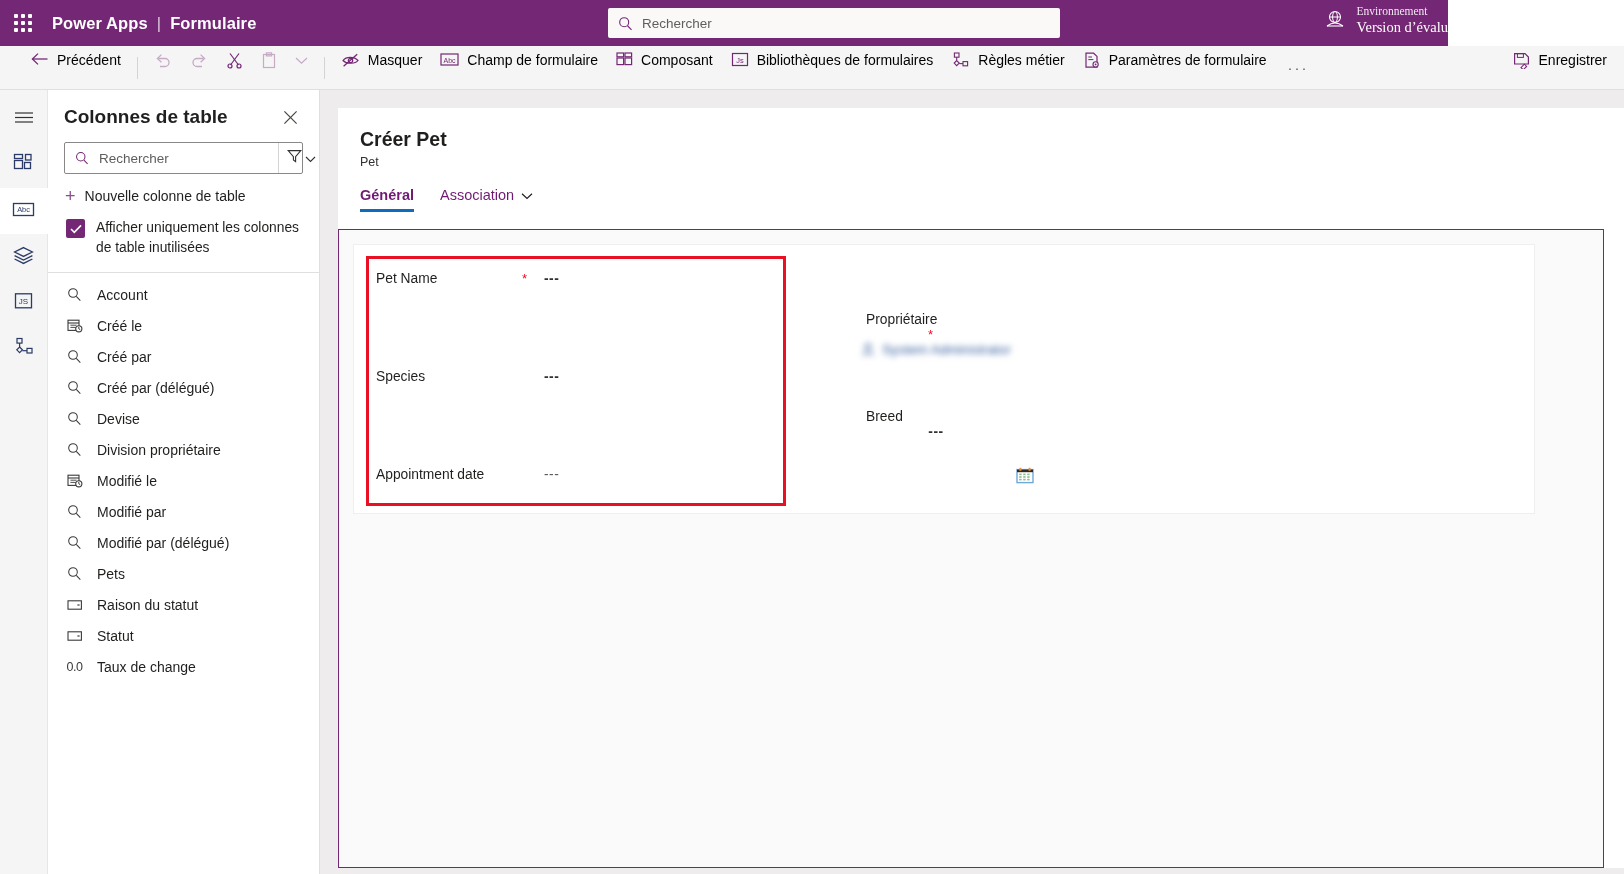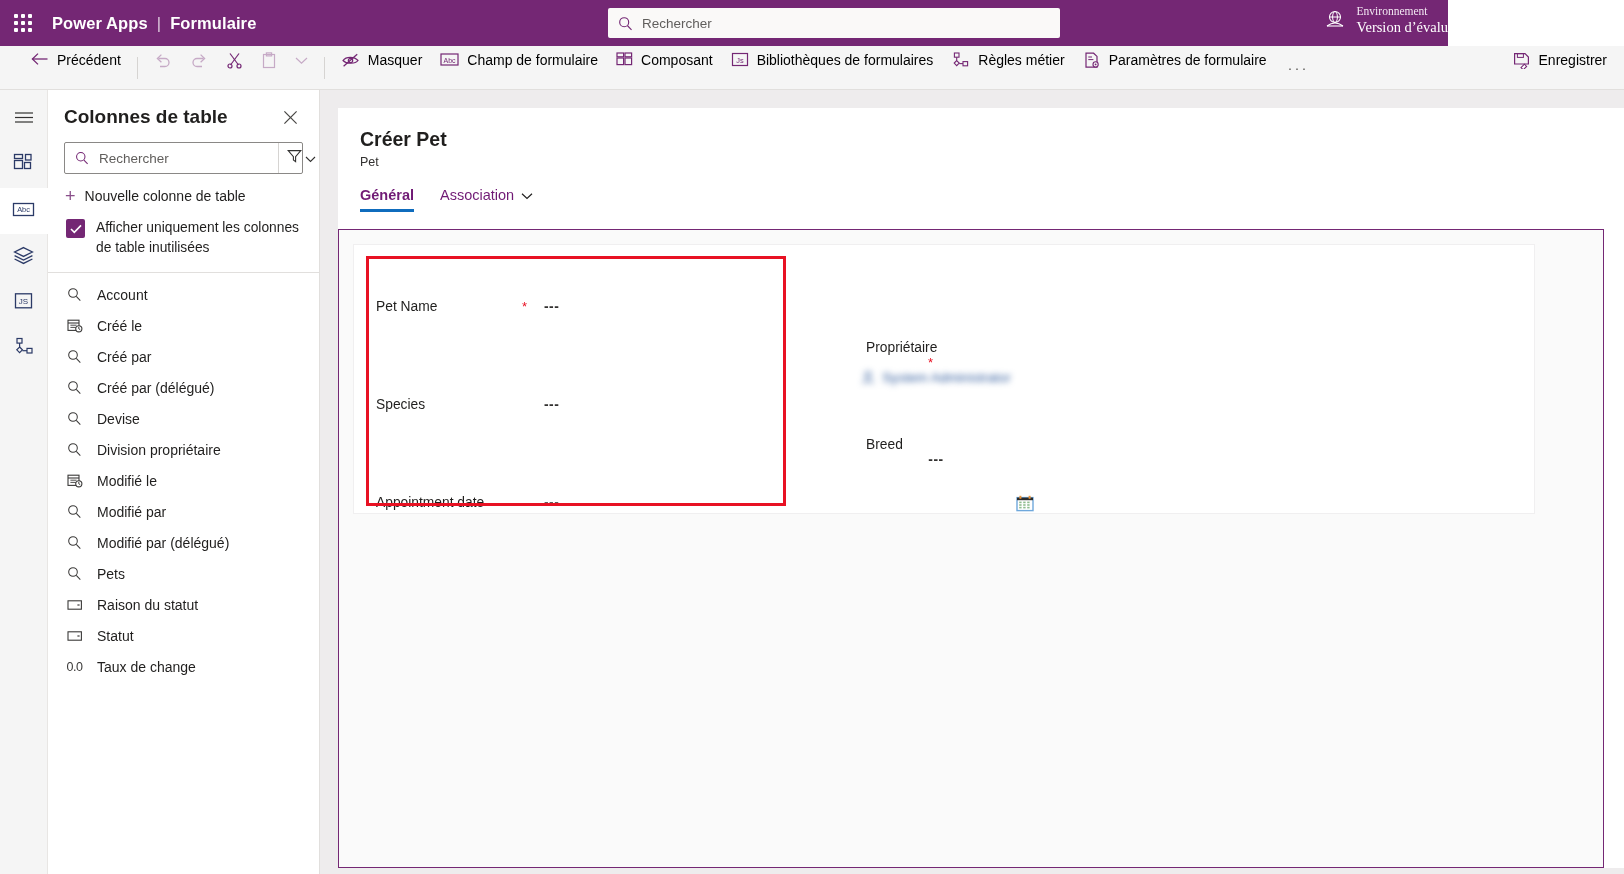--- a/index.html
+++ b/index.html
@@ -209,21 +209,21 @@
   .red-outline {
     position: absolute; left: 12px; top: 11px;
     width: 420px; height: 250px;
     border: 3px solid #e81123;
     pointer-events: none;
     z-index: 5;
   }
   .field-row {
     position: absolute; left: 22px;
     width: 1120px; height: 30px;
-    display: flex; align-items: center; margin-top: 28px;
+    display: flex; align-items: center;
   }
   .field-label {
     width: 140px; font-size: 13.8px; color: #201f1e;
   }
   .field-req {
     width: 28px; color: #e81123; font-size: 13px;
     text-align: left; padding-left: 6px;
   }
   .field-value {
     font-size: 13.8px; color: #323130; font-weight: bold; letter-spacing: .5px;

